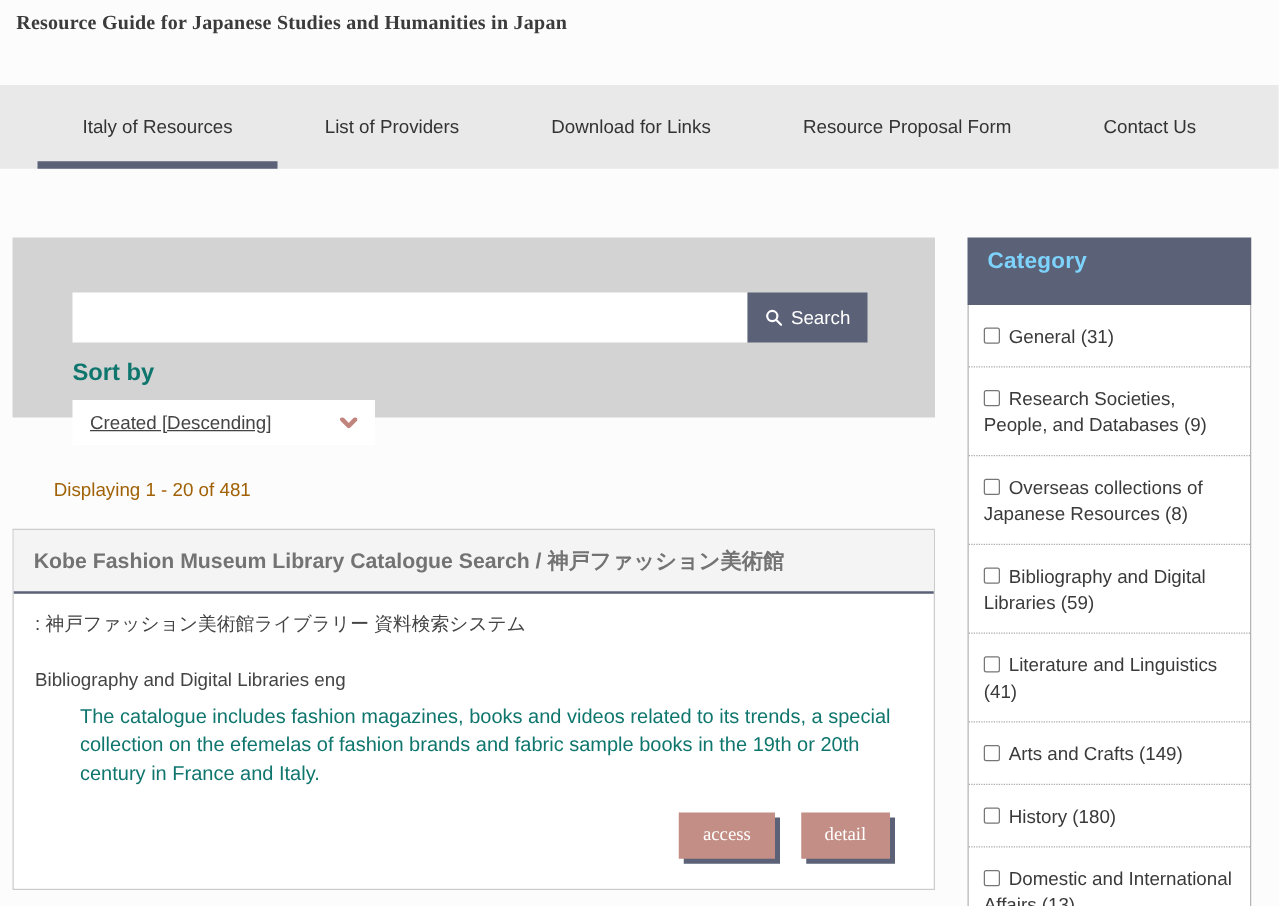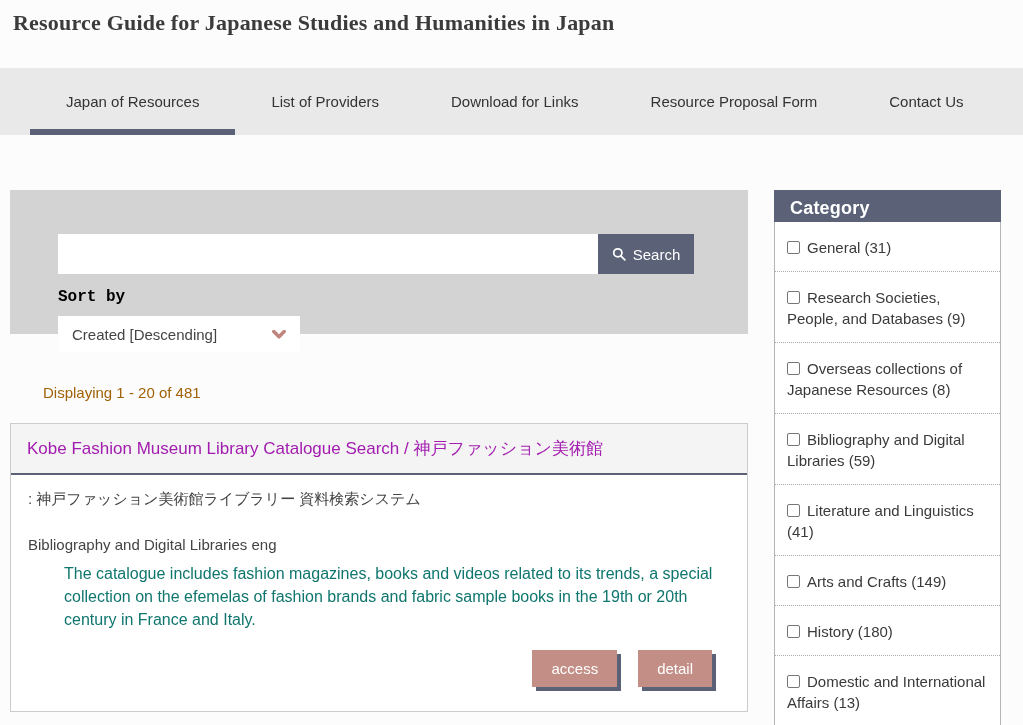--- a/index.html
+++ b/index.html
@@ -11,21 +11,21 @@
   }
 
   
   .site-header {
     height: 68px;
     background: #fcfcfc;
     padding: 10px 0 0 13px;
   }
   .site-title {
     font-family: "Liberation Serif", "DejaVu Serif", serif;
-    font-size: 22px;
+    font-size: 16px;
     font-weight: 700;
     color: #3b3b3b;
     letter-spacing: 0.2px;
   }
 
   
   .nav-bar {
     height: 67px;
     background: #e9e9e9;
     display: flex;
@@ -86,59 +86,59 @@
     font-size: 15px;
     font-family: "Liberation Sans", sans-serif;
     cursor: pointer;
     display: flex;
     align-items: center;
     justify-content: center;
     gap: 7px;
   }
   .sort-label {
     margin-top: 14px;
-    font-size: 16px;
-    font-weight: 700;
-    color: #000000;
-    font-family: Liberation Mono, monospace;
+    font-size: 19px;
+    font-weight: 700;
+    color: #0f766e;
   }
   .sort-select {
     margin-top: 10px;
     width: 242px;
     height: 36px;
     background: #fff;
     display: flex;
     align-items: center;
     justify-content: space-between;
     padding: 0 14px 0 14px;
     font-size: 15px;
     color: #444;
     cursor: pointer;
+    text-decoration: underline;
   }
 
   
   .result-count {
     margin-top: 50px;
     font-size: 15px;
     color: #a16207;
     padding-left: 2px;
     margin-left: 31px;
   }
   .result-card {
     margin-top: 22px;
     border: 1px solid #ccc;
     background: #fff;
   }
   .card-header {
     background: #f4f4f4;
     border-bottom: 2px solid #5b6278;
     padding: 13px 16px;
     font-size: 17px;
-    font-weight: 400;
-    color: #a21caf;
+    font-weight: 700;
+    color: #737373;
   }
   .card-body { padding: 15px 17px 14px 17px; }
   .card-subtitle { font-size: 15px; color: #444; }
   .card-category { font-size: 15px; color: #444; margin-top: 27px; }
   .card-desc {
     font-size: 16px;
     color: #0f766e;
     margin-top: 9px;
     line-height: 1.45;
     margin-left: 36px;
@@ -149,33 +149,33 @@
     gap: 21px;
     margin-top: 18px;
     margin-bottom: 10px;
     padding-right: 18px;
   }
   .pill-btn {
     background: #c28e85;
     color: #fff;
     border: none;
     font-size: 15px;
-    font-family: Liberation Sans, sans-serif;
+    font-family: Liberation Serif, serif;
     padding: 10px 19px;
     cursor: pointer;
     box-shadow: 4px 4px 0 #5b6278;
   }
 
   
   .side-header {
     background: #5b6278;
-    color: #ffffff;
+    color: #7dd3fc;
     font-size: 18px;
     font-weight: 700;
-    padding: 8px 16px 3px 16px;
+    padding: 8px 16px 25px 16px;
     letter-spacing: 0.2px;
   }
   .side-body {
     background: #fff;
     border: 1px solid #b5b5b5;
     border-top: none;
   }
   .cat-item {
     padding: 15px 12px 13px 12px;
     font-size: 15px;
@@ -197,21 +197,21 @@
   }
 </style>
 </head>
 <body>
 
 <div class="site-header">
   <div class="site-title">Resource Guide for Japanese Studies and Humanities in Japan</div>
 </div>
 
 <div class="nav-bar">
-  <div class="nav-tab active">Japan of Resources</div>
+  <div class="nav-tab active">Italy of Resources</div>
   <div class="nav-tab">List of Providers</div>
   <div class="nav-tab">Download for Links</div>
   <div class="nav-tab">Resource Proposal Form</div>
   <div class="nav-tab">Contact Us</div>
 </div>
 
 <div class="content">
 
   <div class="main-col">
 

